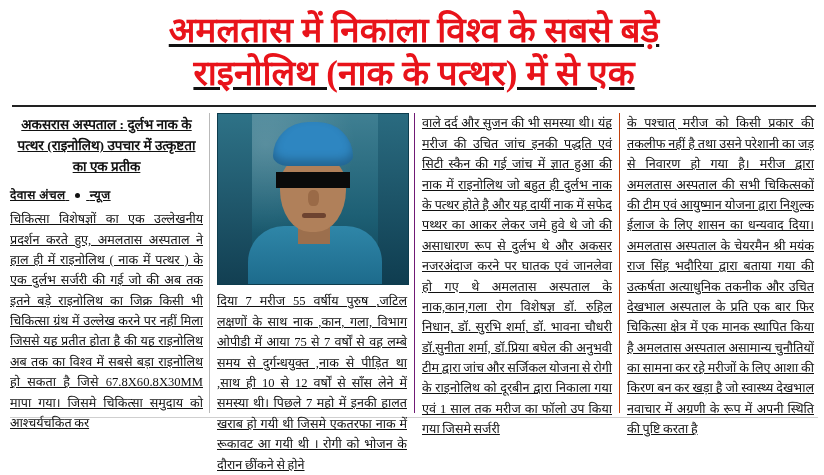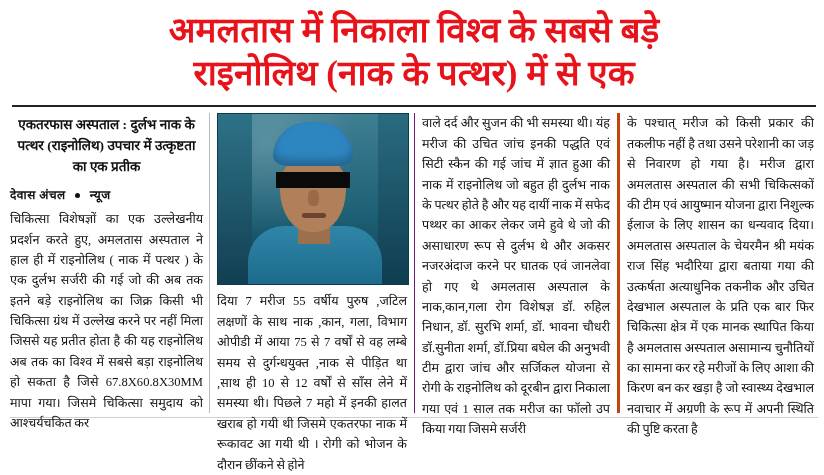--- a/index.html
+++ b/index.html
@@ -13,20 +13,21 @@
     font-family: "Liberation Sans", sans-serif;
     color: #111111;
     overflow: hidden;
   }
   .page {
     position: relative;
     width: 824px;
     height: 475px;
     box-sizing: border-box;
     padding: 8px 6px 0 10px;
+    text-decoration: underline;
   }
   
   .headline {
     font-family: "Liberation Serif", serif;
     font-weight: bold;
     color: #e8131a;
     text-align: center;
     line-height: 1.22;
     letter-spacing: 0px;
     padding: 2px 4px 4px 4px;
@@ -63,21 +64,21 @@
     border-right: 1px solid #b9b9b9;
   }
   .col-mid {
     width: 205px;
     padding: 0 7px;
     border-right: 1px solid #701a75;
   }
   .col-right {
     width: 205px;
     padding: 0 7px;
-    border-right: 3px solid #c2410c;
+    border-right: 1px solid #c2410c;
   }
   .col-far {
     width: 194px;
     padding-left: 7px;
   }
   
   .kicker {
     font-family: "Liberation Serif", serif;
     font-weight: bold;
     font-size: 13.5px;
@@ -220,21 +221,21 @@
   <div class="headline">
     <span class="line1">अमलतास में निकाला विश्व के सबसे बड़े</span>
     <span class="line2">राइनोलिथ (नाक के पत्थर) में से एक</span>
   </div>
 
   <div class="rule"></div>
 
   <div class="body-area">
 
     <div class="col col-left">
-      <div class="kicker">एकतरफास अस्पताल : दुर्लभ नाक के पत्थर (राइनोलिथ) उपचार में उत्कृष्टता का एक प्रतीक</div>
+      <div class="kicker">अकसरास अस्पताल : दुर्लभ नाक के पत्थर (राइनोलिथ) उपचार में उत्कृष्टता का एक प्रतीक</div>
       <div class="byline">
         <span>देवास अंचल</span>
         <span class="dot"></span>
         <span>न्यूज</span>
       </div>
       <p class="para">चिकित्सा विशेषज्ञों का एक उल्लेखनीय प्रदर्शन करते हुए, अमलतास अस्पताल ने हाल ही में राइनोलिथ ( नाक में पत्थर ) के एक दुर्लभ सर्जरी की गई जो की अब तक इतने बड़े राइनोलिथ का जिक्र किसी भी चिकित्सा ग्रंथ में उल्लेख करने पर नहीं मिला जिससे यह प्रतीत होता है की यह राइनोलिथ अब तक का विश्व में सबसे बड़ा राइनोलिथ हो सकता है जिसे 67.8X60.8X30MM मापा गया। जिसमे चिकित्सा समुदाय को आश्चर्यचकित कर</p>
     </div>
 
     <div class="col col-mid">
       <div class="photo">

